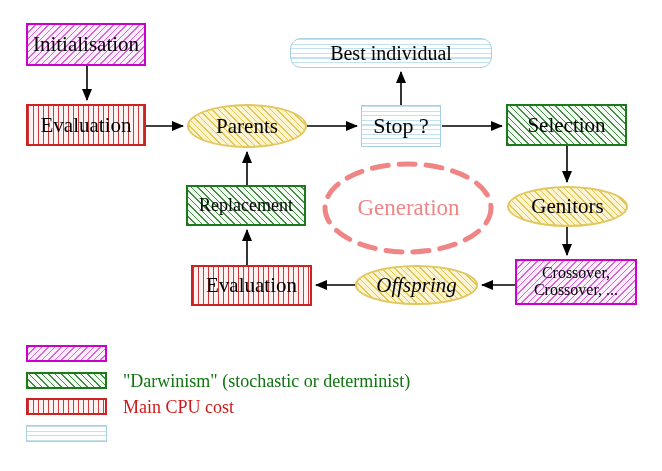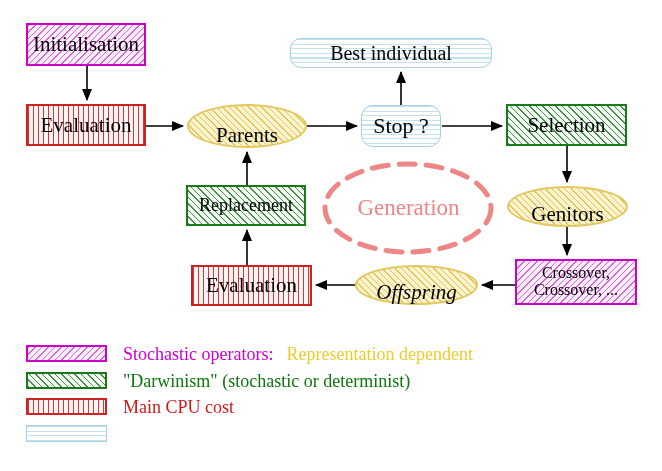--- a/index.html
+++ b/index.html
@@ -12,21 +12,21 @@
   }
   svg.overlay { position:absolute; left:0; top:0; width:662px; height:471px; pointer-events:none; }
 
   .node {
     position:absolute;
     display:flex; align-items:center; justify-content:center;
     text-align:center; color:#000; box-sizing:border-box;
     line-height:1.05;
   }
   .rect    { }
-  .round   { border-radius:12px; }
+  .round   { border-radius:0; }
   .ellipse { border-radius:50%; }
 
   
   .p-magenta {
     border:2px solid var(--magenta,#cc00cc);
     background:repeating-linear-gradient(135deg, #da64da 0 1.2px, #fceffc 1.2px 4.6px);
   }
   .p-green {
     border:2px solid var(--dark_green,#1a7a1a);
     background:repeating-linear-gradient(45deg, #3f8f3f 0 1.2px, #f5fbf5 1.2px 4.6px);
@@ -35,21 +35,20 @@
     border:2px solid var(--red,#cc2222);
     background:repeating-linear-gradient(90deg, #cc3a3a 0 1.3px, #fdf3f3 1.3px 5px);
   }
   .p-cyan {
     border:1.5px solid var(--light_blue,#a5cfe2);
     background:repeating-linear-gradient(180deg, #c3e2f0 0 1.2px, #ffffff 1.2px 4.6px);
   }
   .p-gold {
     border:2px solid var(--gold,#e2c75e);
     background:repeating-linear-gradient(45deg, #e5c555 0 1.2px, #fbf4d0 1.2px 4.6px);
-    align-items:flex-end;
   }
 
   .fs21 { font-size:21px; }
   .fs20 { font-size:20px;border-radius:11px; }
   .fs18 { font-size:18px; }
   .fs16 { font-size:16px; }
   .stop-label { font-size:22px; }
 
   .gen-label {
     position:absolute; left:325px; top:164px; width:167px; height:88px;
@@ -140,23 +139,20 @@
 
   <div class="node rect p-green fs18" style="left:186px; top:185px; width:120px; height:41px;">
     <span>Replacement</span>
   </div>
 
   <div class="gen-label">
     <span>Generation</span>
   </div>
 
   <div class="legend-swatch p-magenta" style="top:345px;"></div>
-  <div class="legend-text" style="top:344px;">
-    <span class="lt-magenta">Stochastic operators:</span><span class="lt-yellow">Representation dependent</span>
-  </div>
 
   <div class="legend-swatch p-green" style="top:372px;"></div>
   <div class="legend-text lt-green" style="top:371px;">
     <span>"Darwinism" (stochastic or determinist)</span>
   </div>
 
   <div class="legend-swatch p-red" style="top:398px;"></div>
   <div class="legend-text lt-red" style="top:397px;">
     <span>Main CPU cost</span>
   </div>

